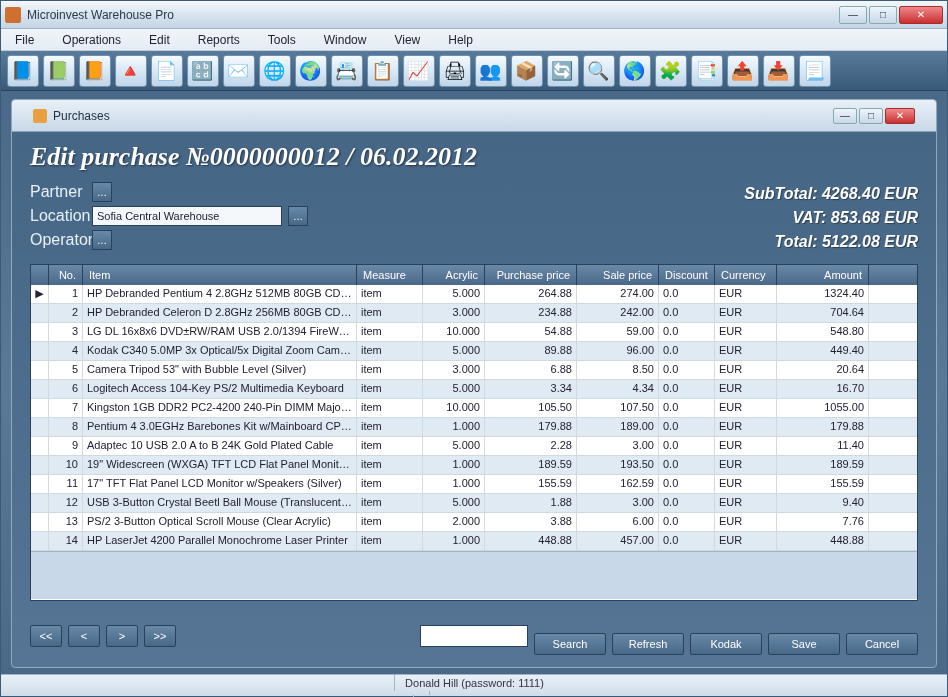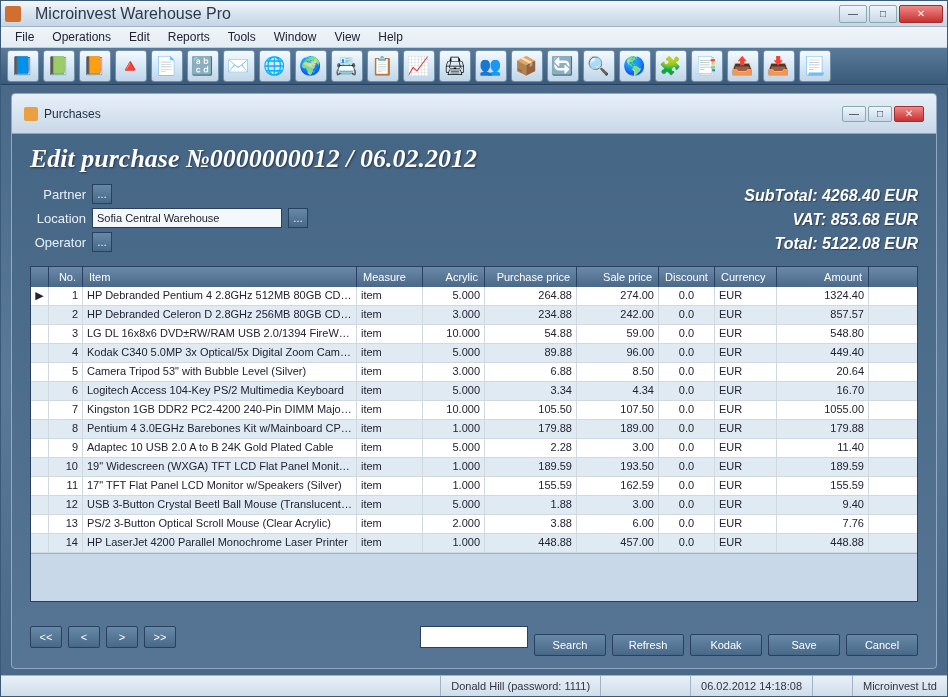--- a/index.html
+++ b/index.html
@@ -13,33 +13,33 @@
   position: relative;
 }
 
 .titlebar {
   height: 28px;
   background: linear-gradient(to bottom, #f5f8fb 0%, #d8e4ef 50%, #c5d5e5 100%);
   display: flex; align-items: center; padding: 0 4px;
   border-bottom: 1px solid #a0b4c8;
 }
 .titlebar .app-icon { width: 16px; height: 16px; margin-right: 6px; background: #d07030; border-radius: 2px; }
-.titlebar .title { flex: 1; font-size: 16px; color: #2a3a4a; margin-left: 8px; }
+.titlebar .title { flex: 1; font-size: 12px; color: #2a3a4a; }
 .win-btns { display: flex; gap: 2px; }
 .win-btn {
   width: 28px; height: 18px; border: 1px solid #8aa; border-radius: 2px;
   background: linear-gradient(to bottom, #eef5fb, #c8d8e8);
   display: flex; align-items: center; justify-content: center;
   font-size: 10px; color: #334; cursor: pointer;
 }
 .win-btn.close { background: linear-gradient(to bottom, #f08888, #c83030); color: #fff; border-color: #a03030; width: 44px; }
 
 .menubar {
   height: 22px; background: linear-gradient(to bottom, #f0f4f8, #e4ecf4);
-  display: flex; align-items: center; padding: 0 6px; gap: 2px;
+  display: flex; align-items: center; padding: 0 6px; gap: 12px;
   border-bottom: 1px solid #c0cdd8;
 }
 .menubar .menu-item { padding: 2px 8px; font-size: 12px; color: #223; cursor: pointer; }
 
 .toolbar {
   height: 40px;
   background: linear-gradient(to bottom, #5a7a9a 0%, #3a5a7a 100%);
   display: flex; align-items: center; padding: 0 6px; gap: 4px;
   border-bottom: 1px solid #2a4060;
 }
@@ -57,43 +57,43 @@
   display: flex; flex-direction: column;
 }
 
 .inner-window {
   flex: 1;
   background: linear-gradient(to bottom, #456585 0%, #567595 100%);
   border: 1px solid #90a8c0; border-radius: 4px;
   display: flex; flex-direction: column; overflow: hidden;
 }
 .inner-titlebar {
-  height: 40px;
+  height: 32px;
   background: linear-gradient(to bottom, #e8f0f8, #c8d8e8);
-  display: flex; align-items: center; padding: 0 12px;
+  display: flex; align-items: center; padding: 0 21px;
   border-bottom: 1px solid #8aa;
 }
 .inner-titlebar .i-icon { width: 14px; height: 14px; background: #e8a040; border-radius: 2px; margin-right: 6px; }
 .inner-titlebar .i-title { flex: 1; font-size: 12px; color: #234; }
 .inner-titlebar .win-btn { width: 24px; height: 16px; }
 .inner-titlebar .win-btn.close { width: 30px; }
 
 .doc-header {
   padding: 10px 18px 6px 18px; color: #fff;
 }
 .doc-title {
   font-size: 26px; font-style: italic; font-weight: bold;
   font-family: Georgia, 'Times New Roman', serif;
   text-shadow: 1px 1px 2px rgba(0,0,0,0.5);
   margin-bottom: 10px;
 }
 .fields-and-totals { display: flex; justify-content: space-between; align-items: flex-start; }
 .fields { display: flex; flex-direction: column; gap: 4px; }
 .field-row { display: flex; align-items: center; gap: 6px; }
-.field-row label { width: 56px; font-size: 13px; color: #e8f0f8; text-align: right; }
+.field-row label { width: 56px; font-size: 16px; color: #e8f0f8; }
 .field-input {
   width: 190px; height: 20px; background: #f5f8fb; border: 1px solid #2a4060;
   padding: 2px 4px; font-size: 11px; color: #223;
 }
 .field-btn {
   width: 20px; height: 20px; background: linear-gradient(to bottom,#6888a8,#486888);
   border: 1px solid #2a4060; color: #fff; font-size: 10px; cursor: pointer;
   display: flex; align-items: center; justify-content: center;
 }
 .totals { text-align: right; font-size: 16px; font-weight: bold; color: #fff; line-height: 1.5; text-shadow: 1px 1px 1px rgba(0,0,0,0.4); font-style: italic; }
@@ -115,39 +115,39 @@
   padding: 2px 4px; font-size: 11px; color: #223; border-right: 1px solid #d0d8e0;
   overflow: hidden; text-overflow: ellipsis; white-space: nowrap;
 }
 .c-sel{width:18px;text-align:center;}
 .c-no{width:34px;text-align:right;}
 .c-item{width:274px;}
 .c-meas{width:66px;}
 .c-qty{width:62px;text-align:right;}
 .c-pp{width:92px;text-align:right;}
 .c-sp{width:82px;text-align:right;}
-.c-disc{width:56px;text-align:center;}
+.c-disc{width:56px;text-align:left;}
 .c-cur{width:62px;}
 .c-amt{width:92px;text-align:right;}
 .grid-blank{flex:1;background:#c8d8e8;border-top:1px solid #a0b4c8;}
 
 .action-bar { padding: 8px 18px 12px 18px; display:flex; align-items:center; gap:6px; }
 .nav-btn, .act-btn {
   height:22px; background:linear-gradient(to bottom,#6888a8,#486888);
   border:1px solid #2a4060; color:#fff; font-size:11px; cursor:pointer;
   display:flex; align-items:center; justify-content:center; border-radius:2px;
 }
 .nav-btn{width:32px;}
 .search-input{width:108px;height:22px;background:#fff;border:1px solid #2a4060;padding:2px 4px;margin-left:auto;}
 .act-btn{width:72px;margin-top:16px;}
 
 .statusbar {
   height:22px; background:linear-gradient(to bottom,#e8f0f8,#d0dde8);
   border-top:1px solid #a0b4c8; display:flex; align-items:center;
-  font-size:11px; color:#334;
+  font-size:11px; color:#334;flex-direction:column;
 }
 .statusbar .cell{padding:2px 10px;border-left:1px solid #a0b4c8;height:100%;display:flex;align-items:center;}
 .statusbar .spacer{flex:1;}
 </style>
 </head>
 <body>
 
 <div class="window">
 
   <div class="titlebar">
@@ -265,21 +265,21 @@
               <div class="grid-row alt">
                 <div class="gc c-sel"></div>
                 <div class="gc c-no">2</div>
                 <div class="gc c-item">HP Debranded Celeron D 2.8GHz 256MB 80GB CDR...</div>
                 <div class="gc c-meas">item</div>
                 <div class="gc c-qty">3.000</div>
                 <div class="gc c-pp">234.88</div>
                 <div class="gc c-sp">242.00</div>
                 <div class="gc c-disc">0.0</div>
                 <div class="gc c-cur">EUR</div>
-                <div class="gc c-amt">857.57</div>
+                <div class="gc c-amt">704.64</div>
               </div>
               <div class="grid-row">
                 <div class="gc c-sel"></div>
                 <div class="gc c-no">3</div>
                 <div class="gc c-item">LG DL 16x8x6 DVD±RW/RAM USB 2.0/1394 FireWire...</div>
                 <div class="gc c-meas">item</div>
                 <div class="gc c-qty">10.000</div>
                 <div class="gc c-pp">54.88</div>
                 <div class="gc c-sp">59.00</div>
                 <div class="gc c-disc">0.0</div>

